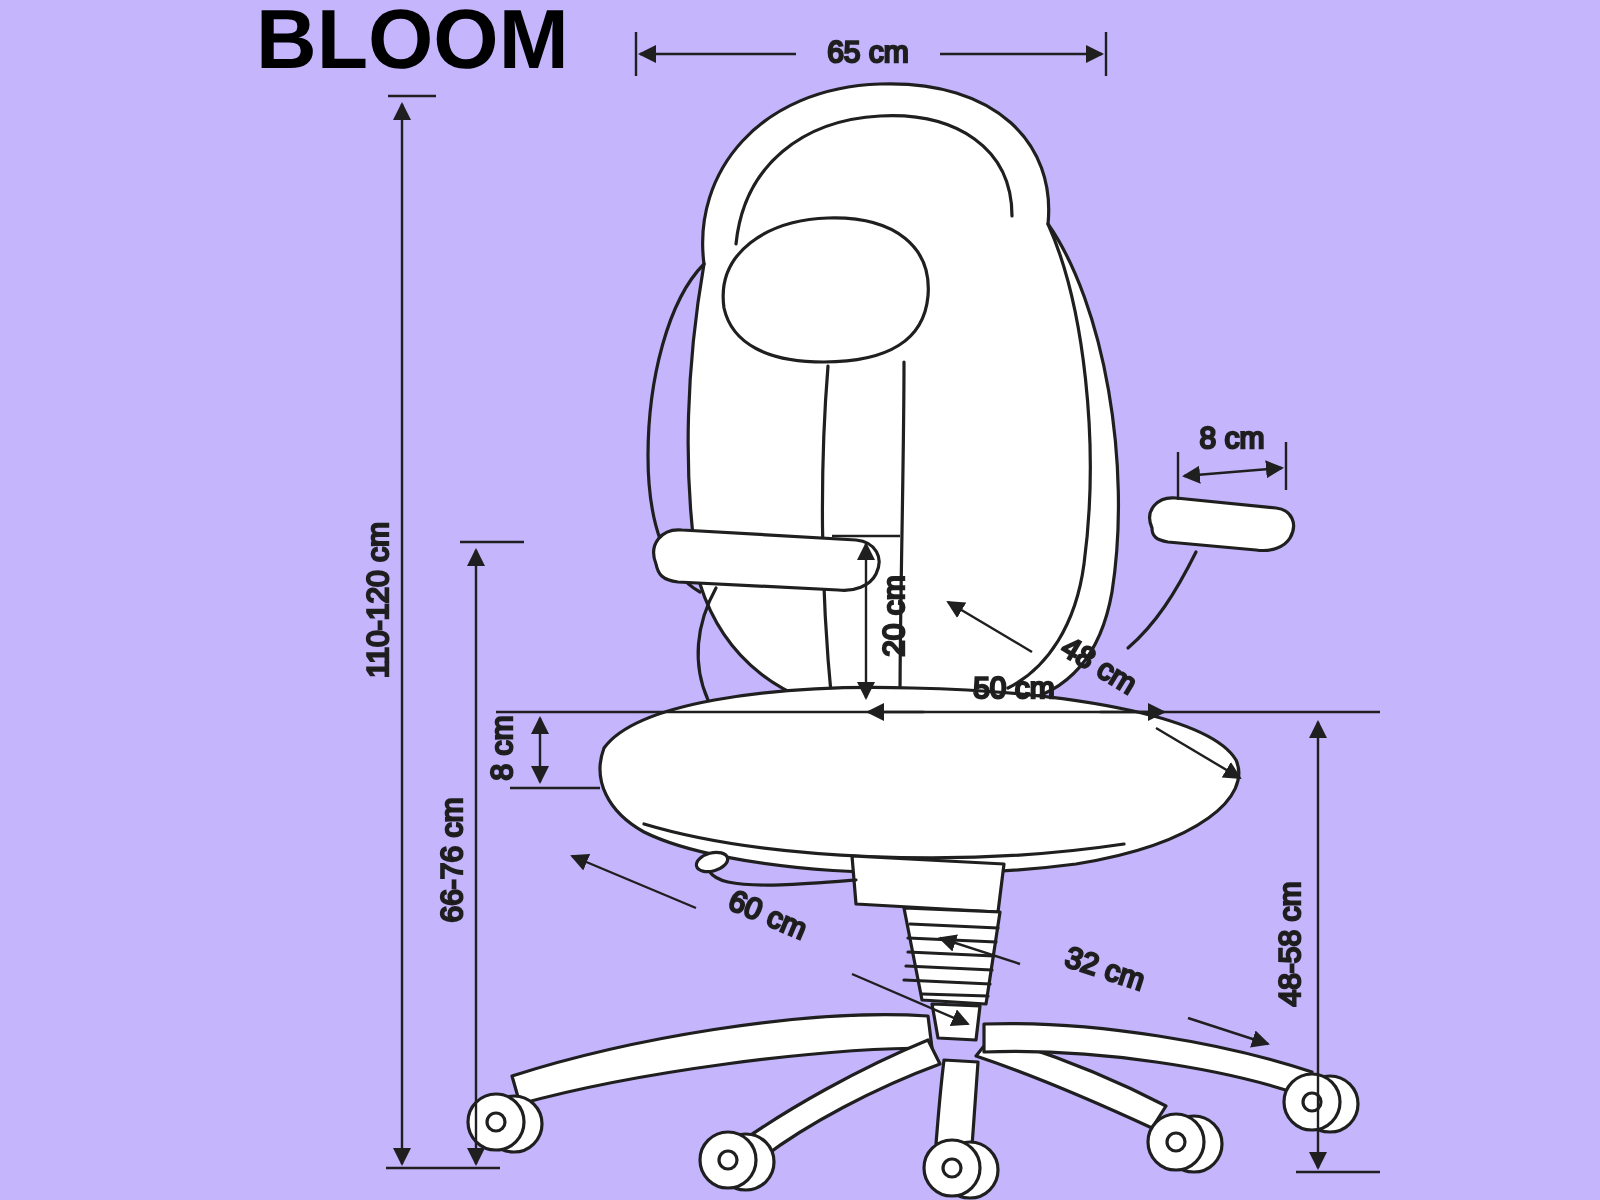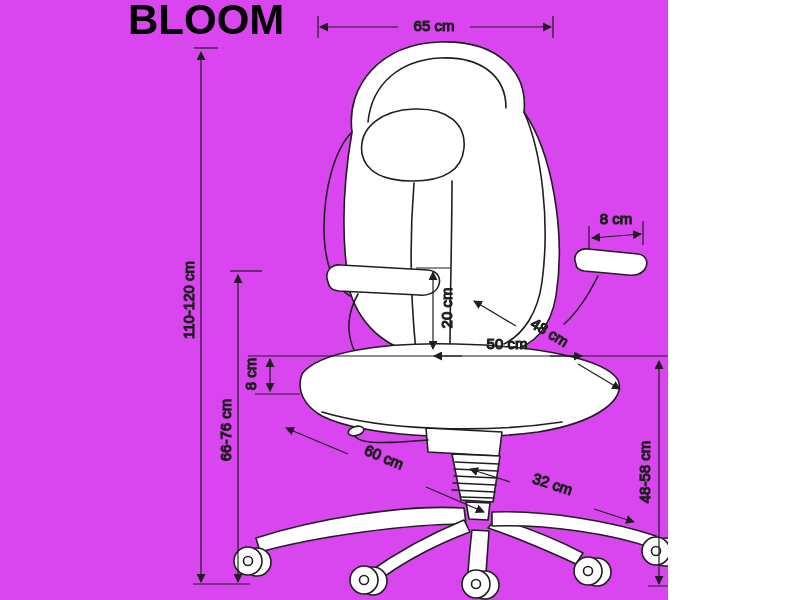--- a/index.html
+++ b/index.html
@@ -1,16 +1,16 @@
 <!DOCTYPE html>
 <html><head>
 <meta charset="utf-8">
 <style>
   html,body{margin:0;padding:0;background:#fff;}
-  .canvas{position:relative;width:668px;height:600px;background:#d946ef;overflow:hidden;
+  .canvas{position:relative;width:800px;height:600px;background:#c4b5fd;overflow:hidden;
           font-family:"Liberation Sans", sans-serif;}
   svg{display:block;}
   .dim-text{font-family:"Liberation Sans", sans-serif;font-size:15px;fill:#111;}
   .title-text{font-family:"Liberation Sans", sans-serif;font-size:42px;font-weight:900;fill:#000;letter-spacing:0px;}
   .chair{stroke:#1f1f1f;stroke-width:1.6;fill:none;stroke-linejoin:round;stroke-linecap:round;}
   .chair .solid{fill:#ffffff;}
   .dim{stroke:#1f1f1f;stroke-width:1.2;fill:none;}
 </style>
 </head>
 <body>

